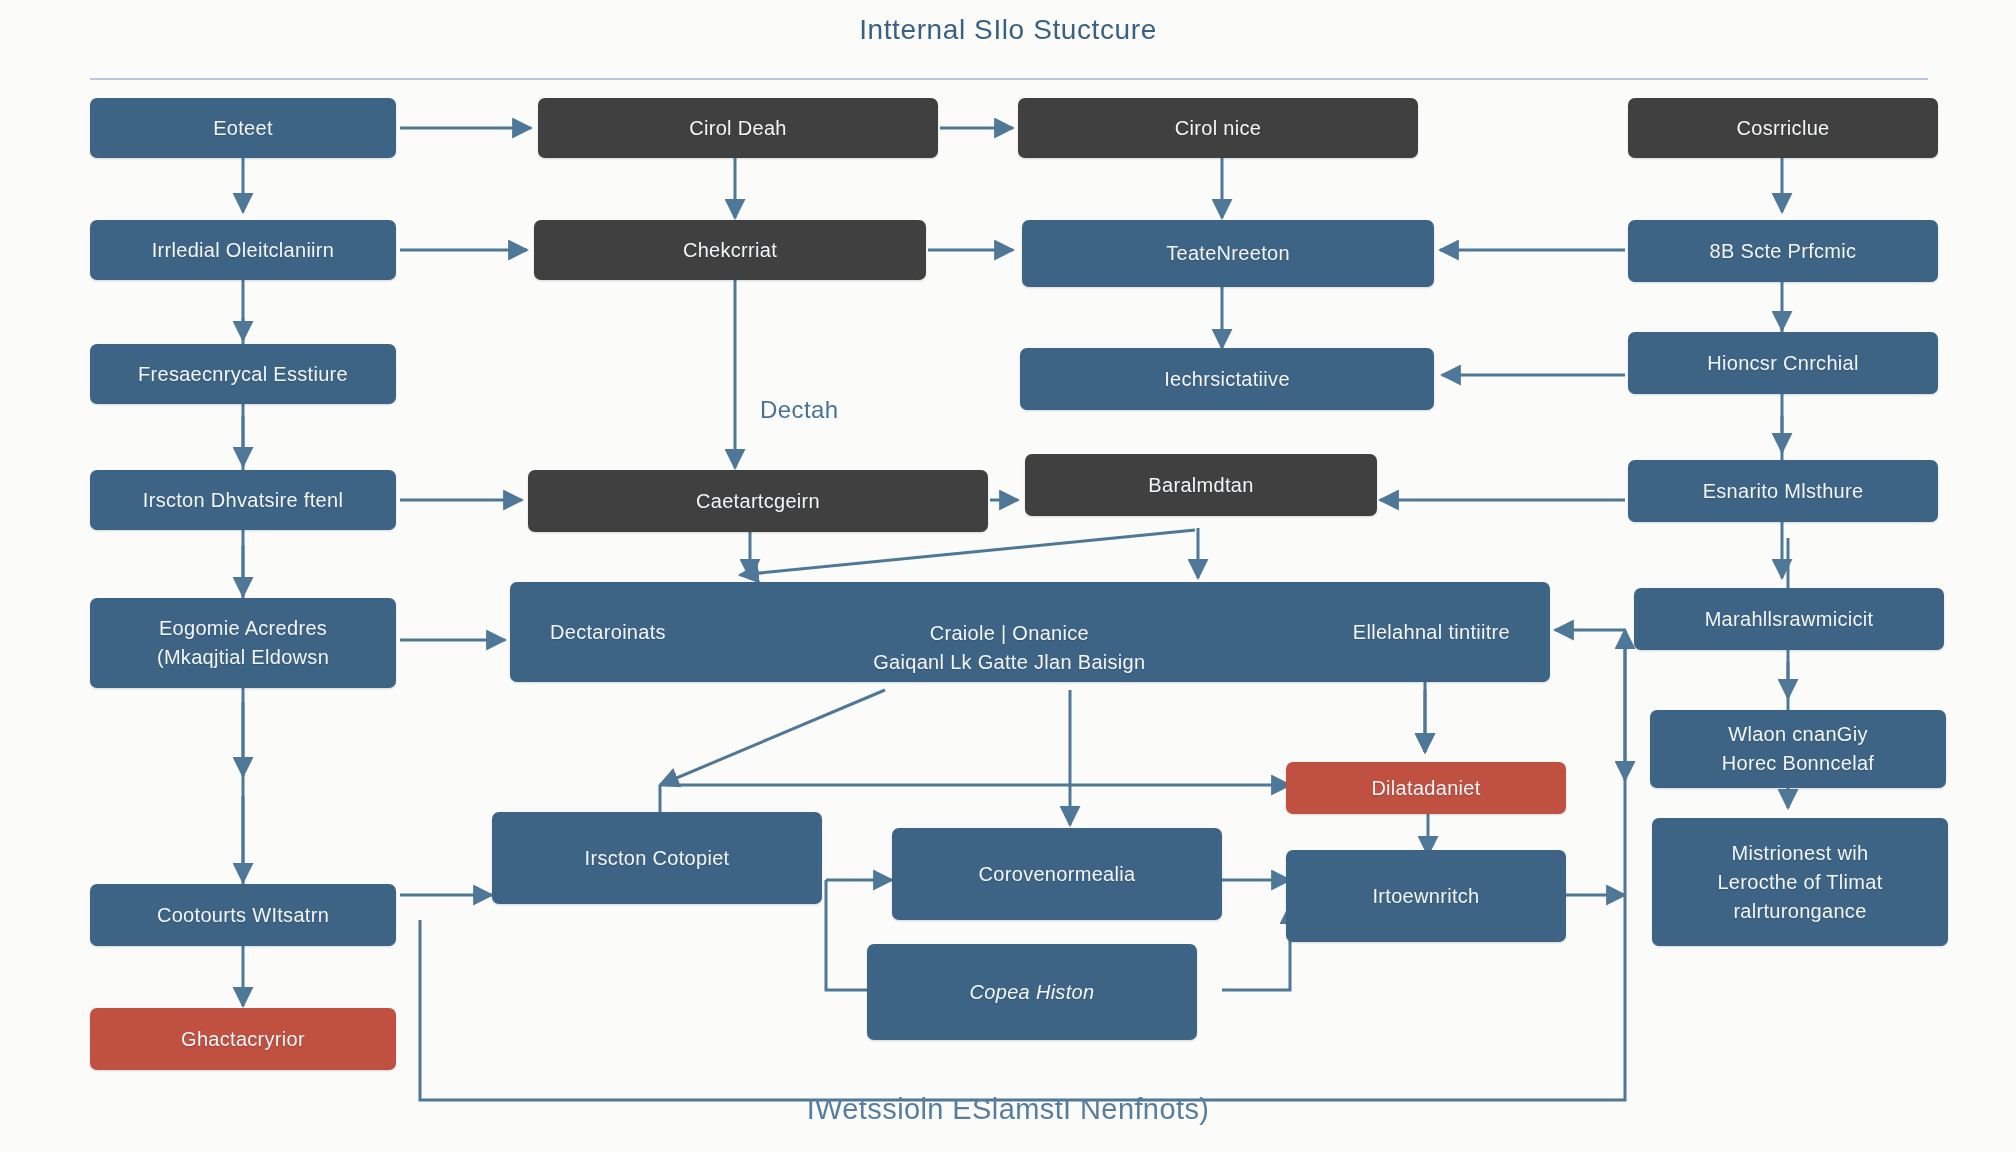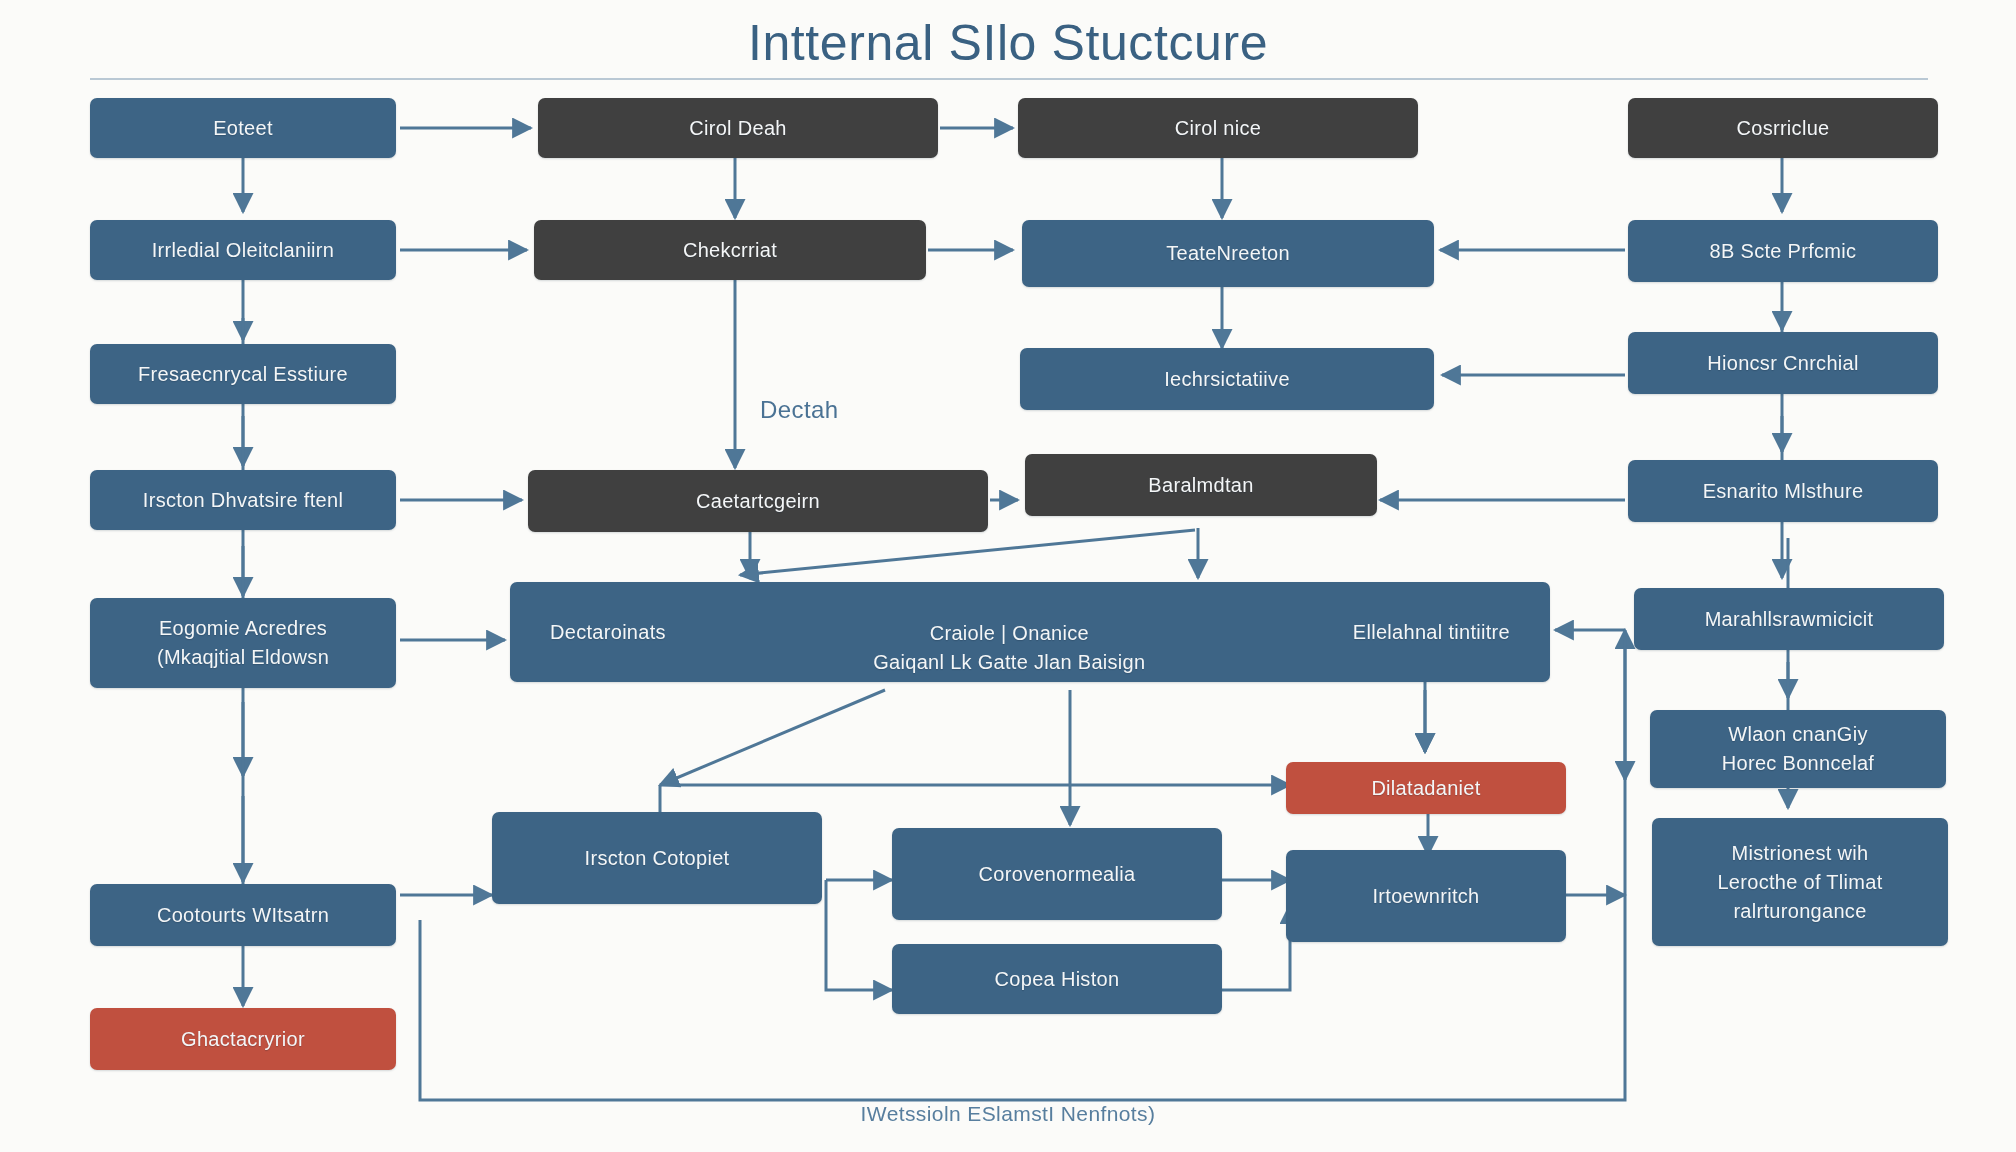--- a/index.html
+++ b/index.html
@@ -34,42 +34,42 @@
   .node.blue{background:#3d6485;}
   .node.orange{background:#404040;}
   .node.red{background:#c0503f;}
   .node .line{display:block;white-space:nowrap;}
 
   #page-title{
     position:absolute;
     left:0;top:14px;width:2016px;
     text-align:center;
     color:#3a6182;
-    font-size:50px;
+    font-size:28px;
     letter-spacing:.6px;
     font-weight:400;
   }
   #top-rule{
     position:absolute;
     left:90px;top:78px;width:1838px;height:2px;
     background:#b9c8d4;
   }
   .free-label{
     position:absolute;
     color:#4a7294;
     font-size:24px;
     letter-spacing:.4px;
     white-space:nowrap;
   }
   #footer-note{
     position:absolute;
     left:0;bottom:26px;width:2016px;
     text-align:center;
     color:#577e9e;
-    font-size:21px;
+    font-size:29px;
     letter-spacing:.4px;
   }
 </style>
 </head>
 <body>
 
 <div id="canvas">
 
   <div id="page-title">Intternal SIlo Stuctcure</div>
   <div id="top-rule"></div>
@@ -227,21 +227,21 @@
     </span>
     <span class="line">Ellelahnal tintiitre</span>
   </div>
 
   <div class="node blue" style="left:492px;top:812px;width:330px;height:92px;">
     <span class="line">Irscton Cotopiet</span>
   </div>
   <div class="node blue" style="left:892px;top:828px;width:330px;height:92px;">
     <span class="line">Corovenormealia</span>
   </div>
-  <div class="node blue" style="left:892px;top:944px;width:330px;height:70px;">
+  <div class="node blue" style="left:867px;top:944px;width:330px;height:96px;font-style:italic;">
     <span class="line">Copea Histon</span>
   </div>
   <div class="node red" style="left:1286px;top:762px;width:280px;height:52px;">
     <span class="line">Dilatadaniet</span>
   </div>
   <div class="node blue" style="left:1286px;top:850px;width:280px;height:92px;">
     <span class="line">Irtoewnritch</span>
   </div>
 
   <div class="free-label" style="left:760px;top:396px;">Dectah</div>

